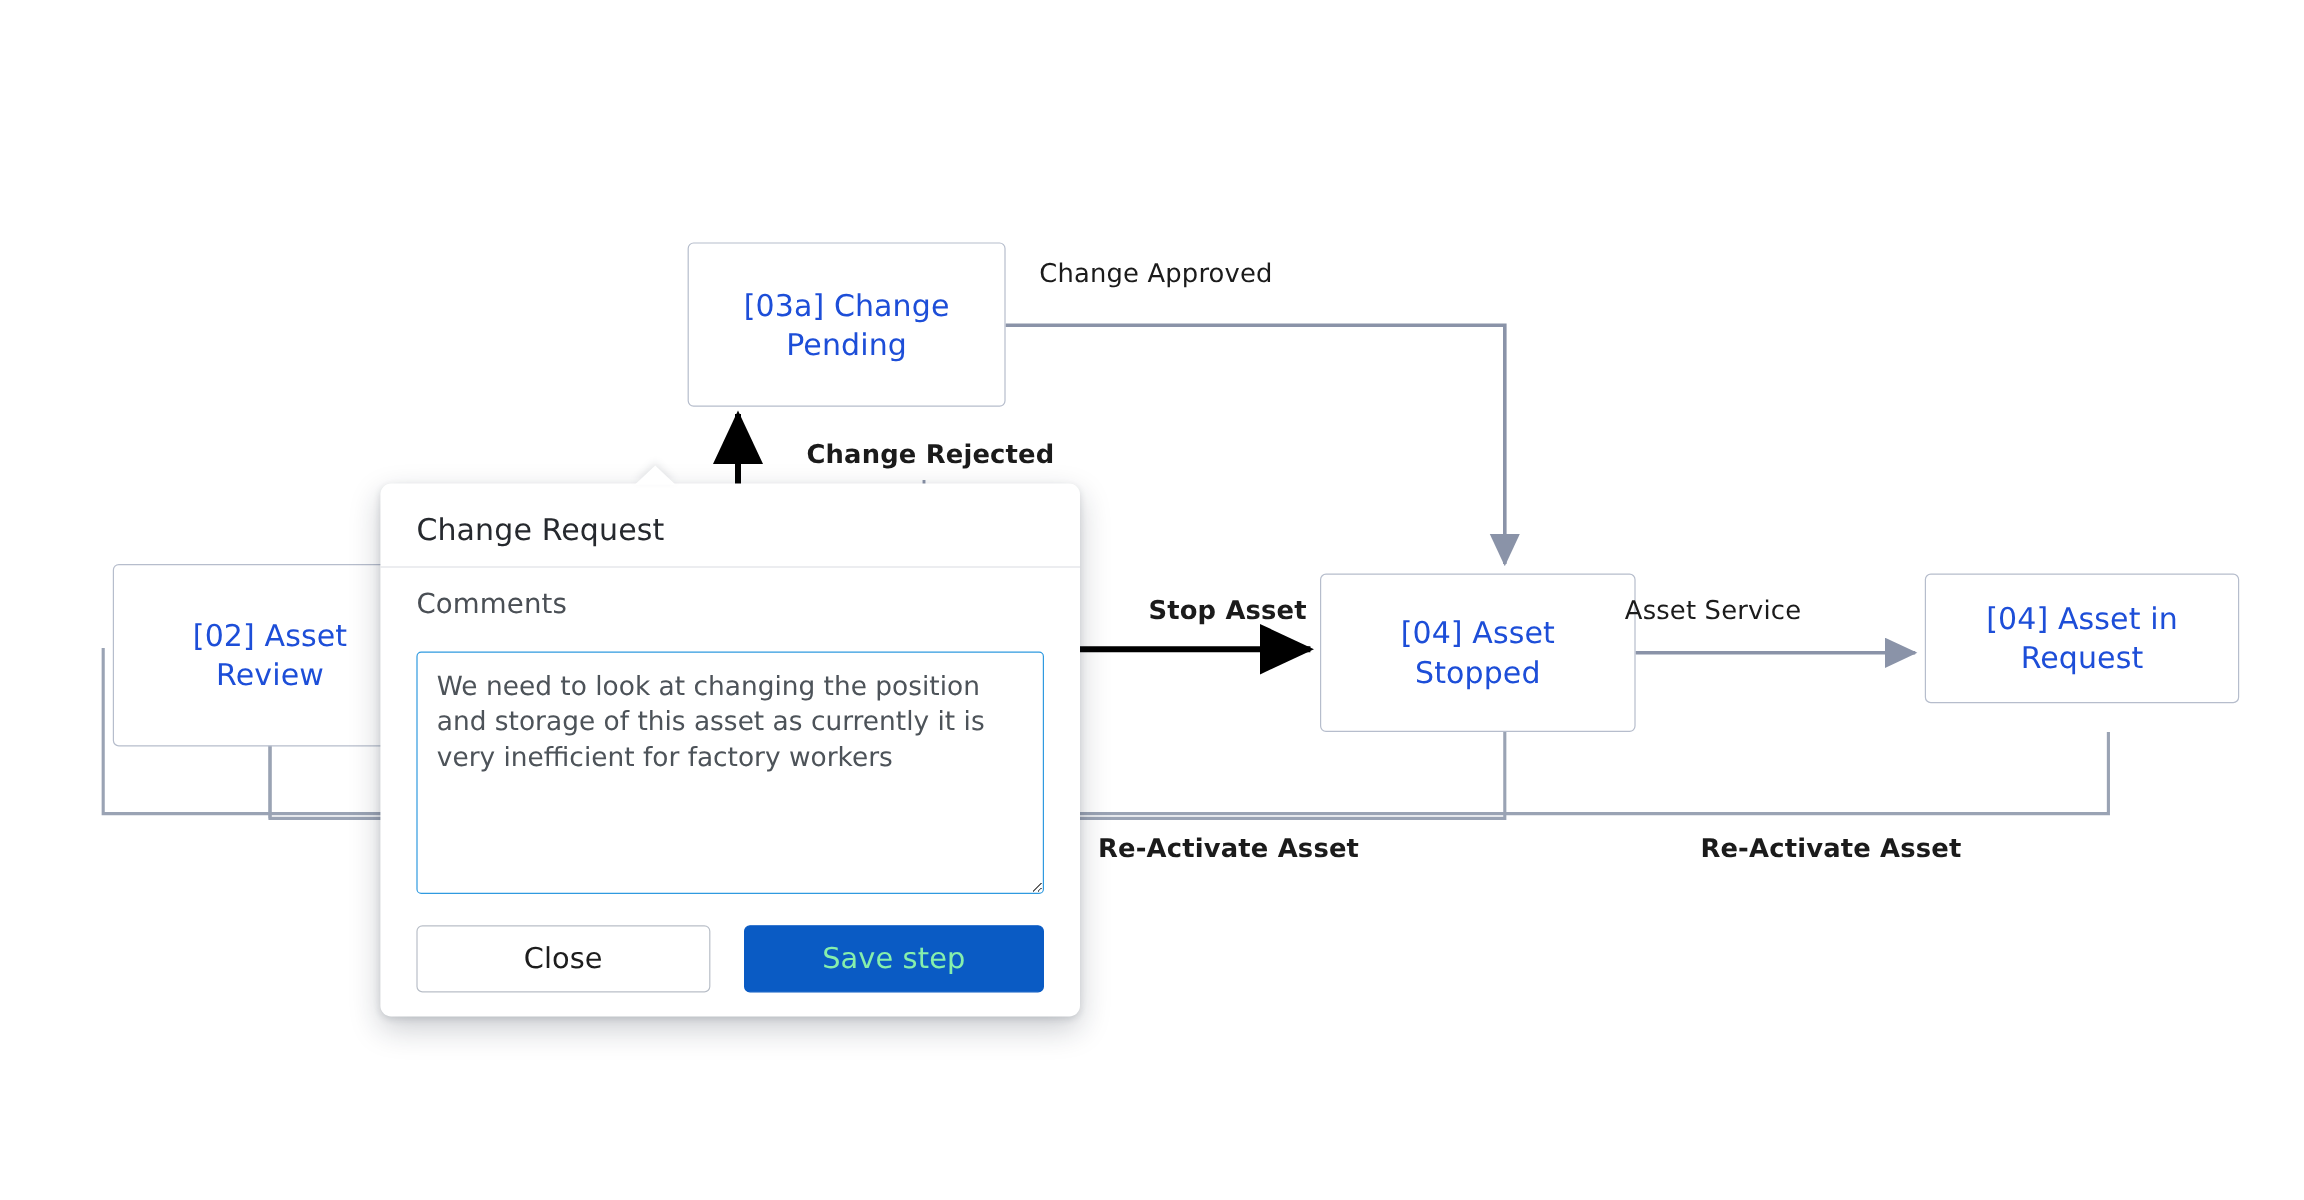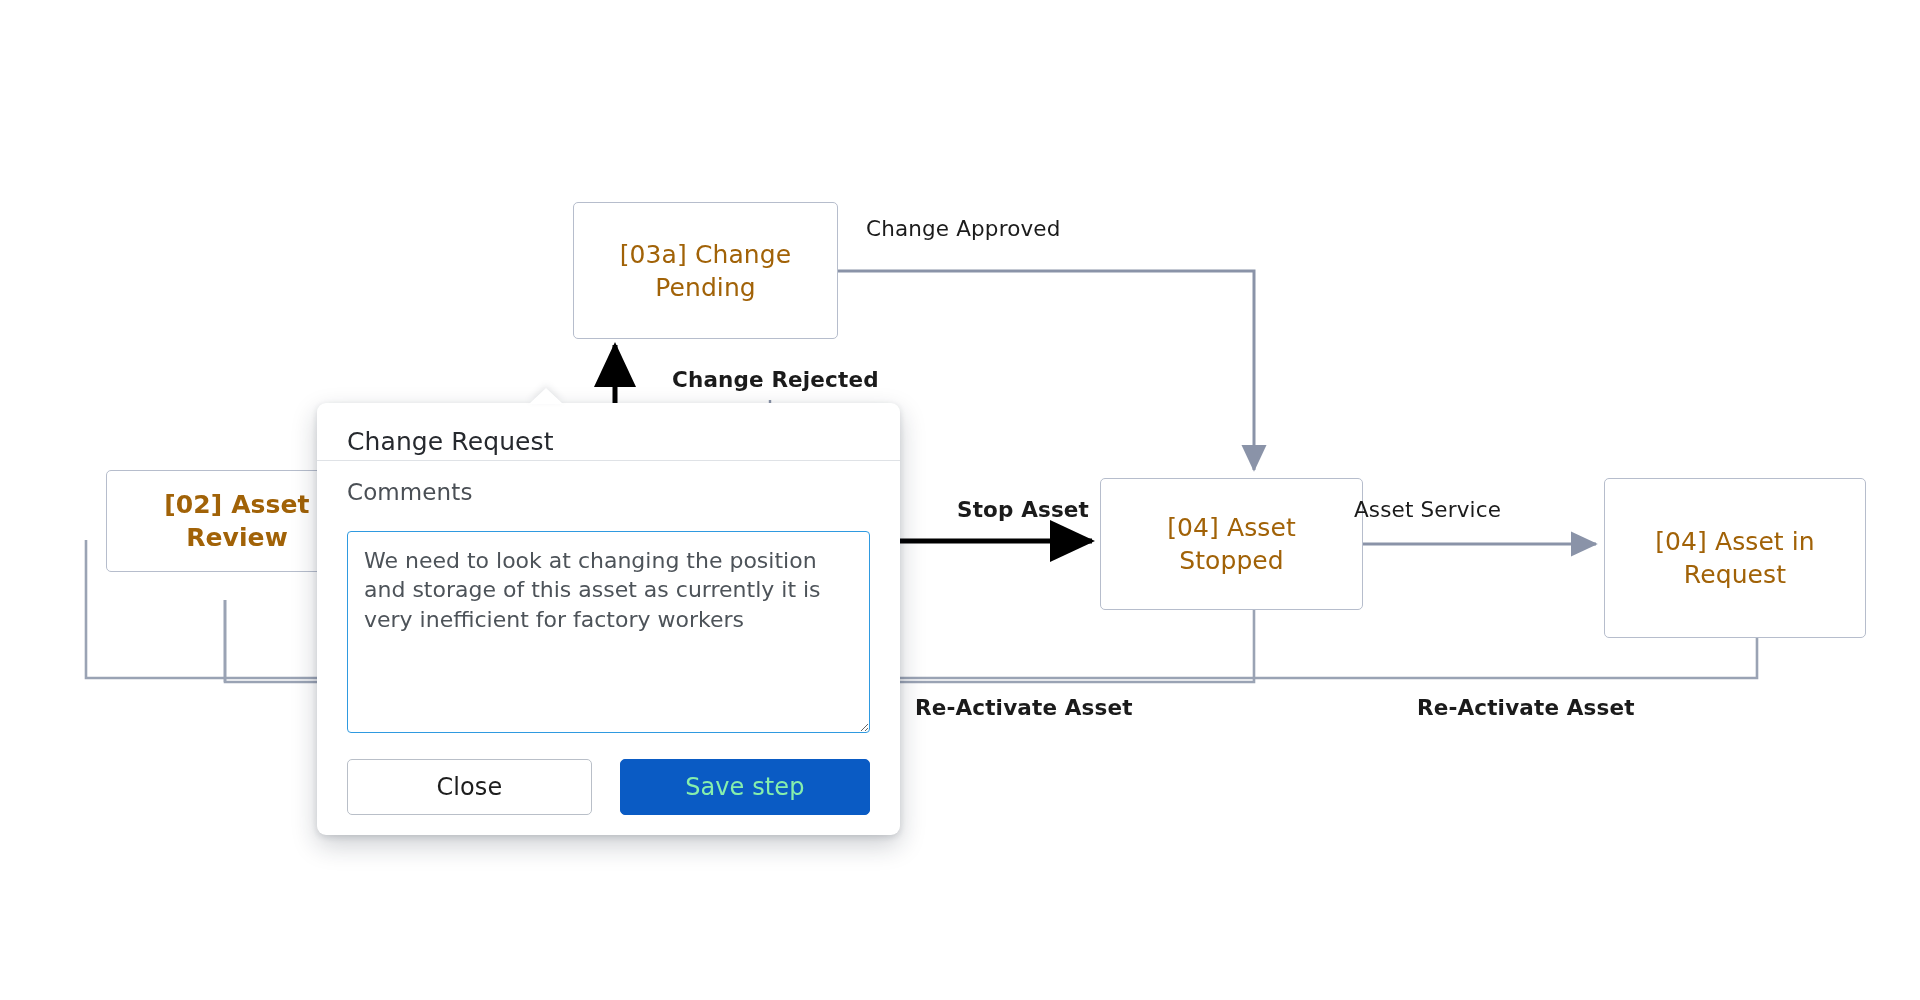--- a/index.html
+++ b/index.html
@@ -33,32 +33,32 @@
   .node {
     position: absolute;
     box-sizing: border-box;
     background: #ffffff;
     border: 1.6px solid #b6bdcc;
     border-radius: 5px;
     display: flex;
     align-items: center;
     justify-content: center;
     text-align: center;
-    color: #a16207;
+    color: #1d4ed8;
     font-size: 25px;
     line-height: 1.32;
     letter-spacing: 0.1px;
     padding: 6px 10px;
   }
   .node span { display: block; }
 
-  #node-asset-review   { left: 106px;   top: 470px; width: 262px; height: 102px; font-weight: bold; }
+  #node-asset-review   { left: 94px;   top: 470px; width: 262px; height: 152px; }
   #node-change-pending { left: 573px;  top: 202px; width: 265px; height: 137px; }
   #node-asset-stopped  { left: 1100px; top: 478px; width: 263px; height: 132px; }
-  #node-asset-service  { left: 1604px; top: 478px; width: 262px; height: 160px; }
+  #node-asset-service  { left: 1604px; top: 478px; width: 262px; height: 108px; }
 
   
   .edge-label {
     position: absolute;
     font-size: 21.5px;
     color: #1b1b1b;
     white-space: nowrap;
     letter-spacing: 0.15px;
   }
 
@@ -89,21 +89,21 @@
     width: 0;
     height: 0;
     border-left: 17px solid transparent;
     border-right: 17px solid transparent;
     border-bottom: 16px solid #ffffff;
     filter: drop-shadow(0 -3px 3px rgba(24,32,48,0.10));
   }
   #popover-title {
     font-size: 25px;
     color: #26292e;
-    padding: 24px 30px 4px 30px;
+    padding: 24px 30px 16px 30px;
     border-bottom: 1.2px solid #dfe2e6;
     letter-spacing: 0.1px;
   }
   #popover-body {
     padding: 18px 30px 0 30px;
   }
   #comments-label {
     font-size: 23px;
     color: #4a4f55;
     margin-bottom: 26px;

